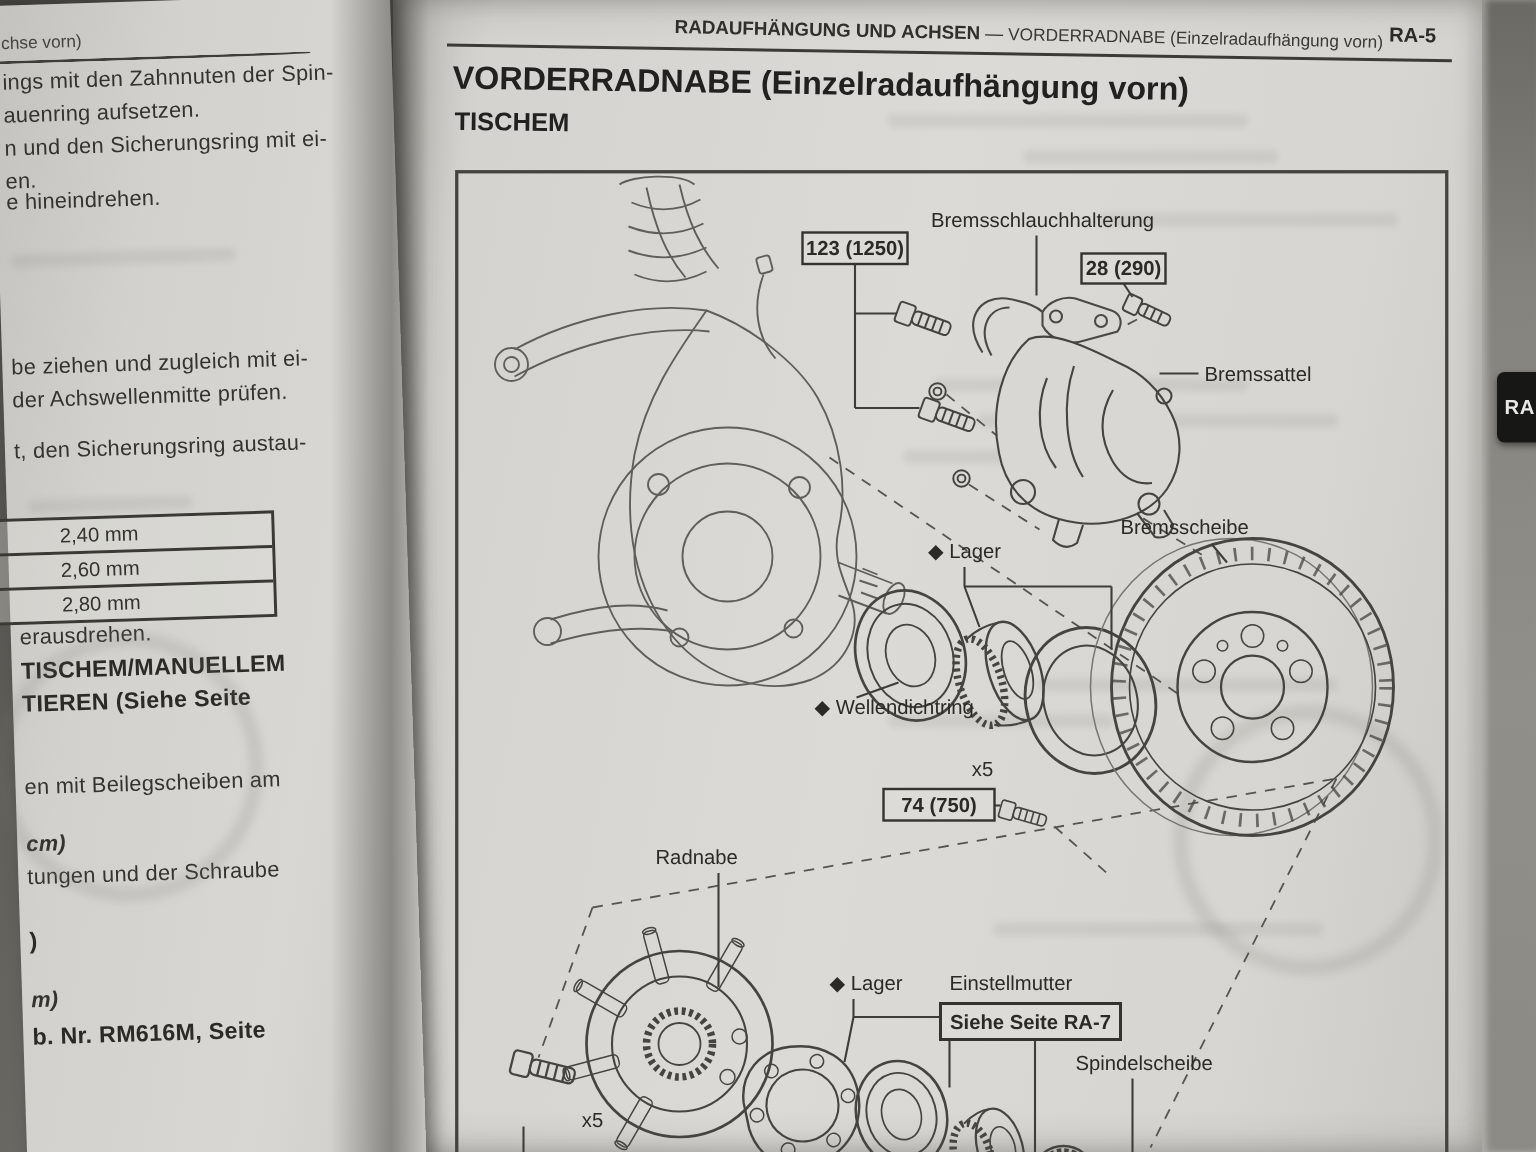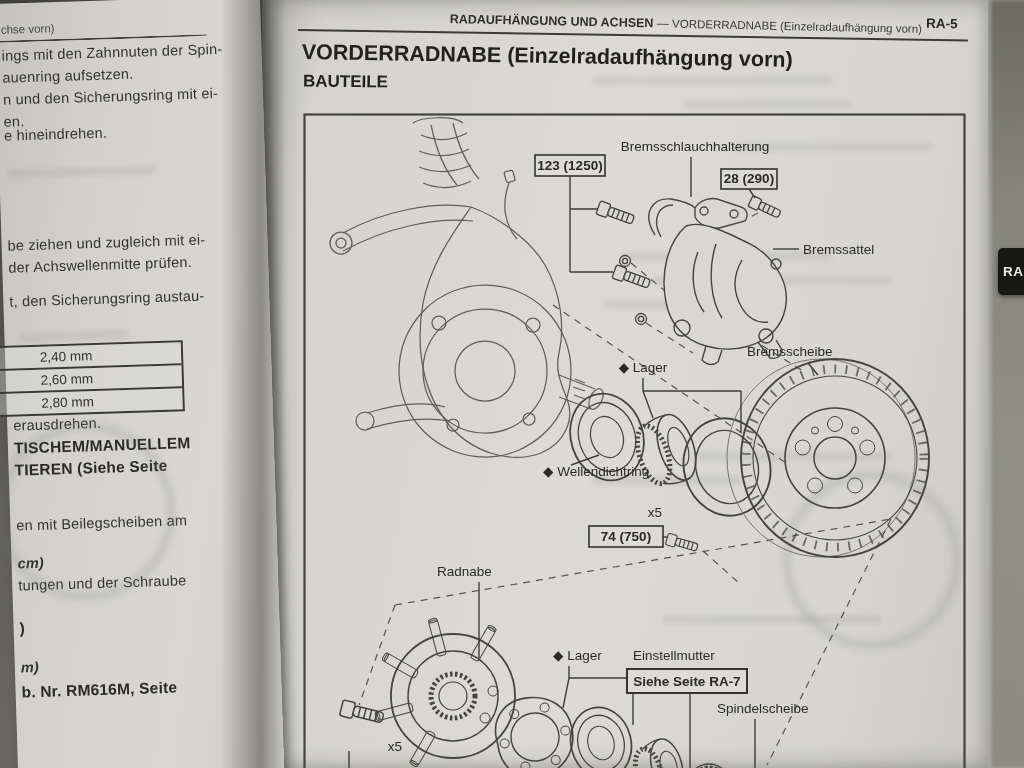--- a/index.html
+++ b/index.html
@@ -55,21 +55,21 @@
 
 <div id="stage">
 
   <div id="right-page" class="abs">
     <div id="rp-header">
       <span class="sec">RADAUFHÄNGUNG UND ACHSEN</span><span class="sep"> — </span><span class="sub">VORDERRADNABE (Einzelradaufhängung vorn)</span>
     </div>
     <div id="rp-pagenum">RA-5</div>
     <div id="rp-rule"></div>
     <div id="rp-title">VORDERRADNABE (Einzelradaufhängung vorn)</div>
-    <div id="rp-subtitle">BAUTEILE</div>
+    <div id="rp-subtitle">TISCHEM</div>
 
     <div class="bleed" style="left:330px;top:76px;width:240px;"></div>
     <div class="bleed" style="left:420px;top:100px;width:170px;"></div>
     <div class="bleed" style="left:470px;top:142px;width:200px;"></div>
     <div class="bleed" style="left:360px;top:252px;width:210px;"></div>
     <div class="bleed" style="left:390px;top:276px;width:240px;"></div>
     <div class="bleed" style="left:340px;top:300px;width:180px;"></div>
     <div class="bleed" style="left:430px;top:452px;width:200px;"></div>
     <div class="bleed" style="left:330px;top:476px;width:150px;"></div>
     <div class="bleed" style="left:400px;top:615px;width:220px;"></div>

